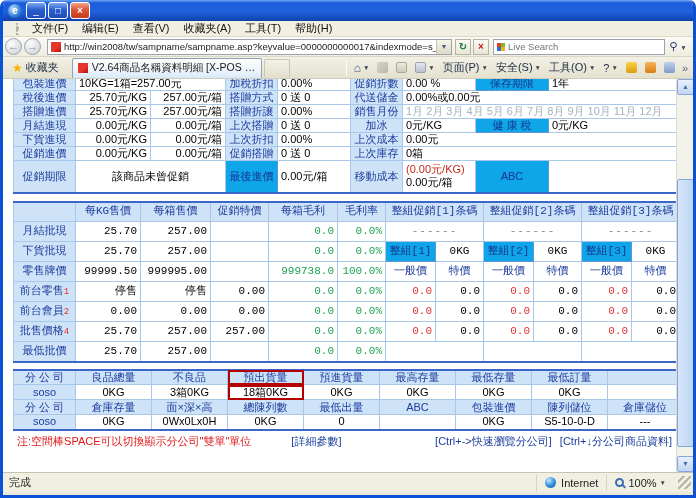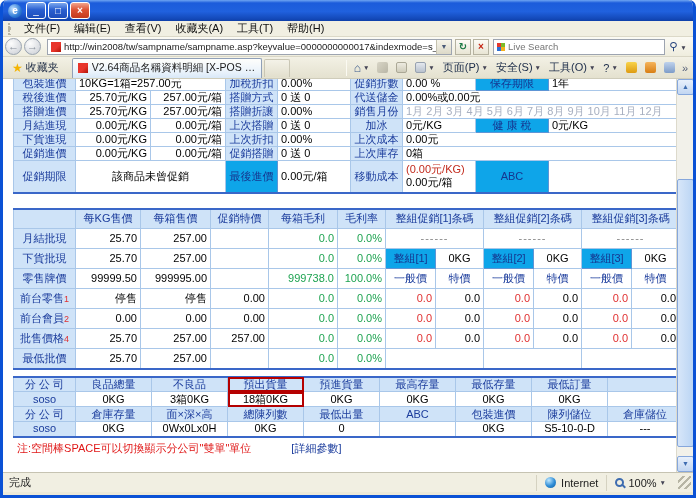--- a/index.html
+++ b/index.html
@@ -13,21 +13,21 @@
   .titlebar .app-icon { width:14px; height:14px; background:radial-gradient(circle at 35% 35%,#BFE0FF,#2E7BD6 60%,#1B4FA0);
     border-radius:50%; color:#fff; font-size:10px; font-weight:bold; text-align:center; line-height:13px; margin-right:4px; flex:0 0 auto; }
   .title-text { color:#fff; font-size:11px; font-weight:bold; text-shadow:1px 1px 1px #0A2E7C;
     white-space:nowrap; overflow:hidden; flex:1 1 auto; }
   .win-btns { display:flex; gap:2px; flex:0 0 auto; }
   .win-btn { width:20px; height:17px; border:1px solid #fff; border-radius:3px; color:#fff; font-size:10px;
     line-height:15px; text-align:center; background:linear-gradient(180deg,#7CA8EE,#2A5FD0 45%,#1D4DBB); }
   .win-btn.close { background:linear-gradient(180deg,#F2A48C,#DD5335 45%,#C43A1D); font-weight:bold; }
 
   
-  .menubar { height:16px; background:#F1EFE2; border-bottom:1px solid #DCD9C8; display:flex; align-items:center; padding-left:1px; }
+  .menubar { height:16px; background:#F1EFE2; border-bottom:1px solid #DCD9C8; display:flex; align-items:center; padding-left:9px; }
   .menubar .grip { width:3px; height:12px; border-left:2px dotted #B7B5A4; margin-right:6px; }
   .menu-item { font-size:11px; color:#111; padding:0 7px; line-height:15px; }
 
   
   .navbar { height:20px; background:linear-gradient(180deg,#FBFAF4,#EFEDDE); display:flex; align-items:center; padding:0 2px; border-bottom:1px solid #D9D6C5; }
   .nav-circle { width:17px; height:17px; border-radius:50%; border:1px solid #9AA4B0;
     background:radial-gradient(circle at 35% 30%,#FDFDFD,#C9CDD4); color:#8A929C; font-size:11px; line-height:15px; text-align:center; margin-right:2px; flex:0 0 auto; }
   .addr-box { flex:1 1 auto; height:16px; background:#fff; border:1px solid #9DA4B0; display:flex; align-items:center; margin:0 3px 0 4px; }
   .favicon { width:10px; height:10px; margin:0 3px; background:linear-gradient(135deg,#E8352B 55%,#B11407); flex:0 0 auto; }
   .addr-input { flex:1 1 auto; border:none; outline:none; font-size:9.5px; color:#222; font-family:"Liberation Sans","DejaVu Sans",sans-serif; height:14px; }
@@ -80,21 +80,21 @@
   .green { color:#1EA351; }
   .redv { color:#E03030; }
   .navyv { color:#1B3C9C; }
   .grayv { color:#A7AFC0; }
   .dashv { color:#888; text-align:center; letter-spacing:1px; }
   .sub { color:#E03030; font-size:9px; }
   .redln1 { color:#C22A1C; }
   .info-tbl { width:669px; margin-top:-4px; border-top:2px solid #3A67C8; border-bottom:2px solid #3A67C8; }
   .info-tbl td { height:14px; }
   .info-tbl tr.tall td { height:32px; }
-  .mid-tbl { width:666px; margin-top:14px; border-top:2px solid #3A67C8; border-bottom:2px solid #3A67C8; }
+  .mid-tbl { width:666px; margin-top:7px; border-top:2px solid #3A67C8; border-bottom:2px solid #3A67C8;font-family:Liberation Mono, monospace; }
   .mid-tbl td { height:20px; }
   .br-tbl { width:669px; margin-top:6px; border-top:2px solid #3A67C8; border-bottom:2px solid #3A67C8; }
   .br-tbl td { height:15px; text-align:center; }
   .hl-red { outline:2px solid #B50000; outline-offset:-2px; }
   .two-line { line-height:13px; white-space:normal; }
   .note-row { display:flex; align-items:center; margin-top:3px; font-size:11px; padding:0 4px; }
   .note-red { color:#E01818; }
   .note-blue { color:#1B3C9C; }
   .note-gap1 { margin-left:40px; }
   .note-right { margin-left:auto; display:flex; gap:8px; }
@@ -482,20 +482,24 @@
           <td class="val ctr">0KG</td>
           <td class="val ctr">S5-10-0-D</td>
           <td class="val ctr">---</td>
         </tr>
       </tbody>
         </table>
 
       <div class="note-row">
         <span class="note-red">注:空間棒SPACE可以切換顯示分公司"雙單"單位</span>
         <span class="note-blue note-gap1">[詳細參數]</span>
+        <span class="note-right">
+          <span class="note-blue">[Ctrl+-&gt;快速瀏覽分公司]</span>
+          <span class="note-blue">[Ctrl+↓分公司商品資料]</span>
+        </span>
       </div>
     </div>
 
     <div class="scrollbar">
       <div class="scr-btn scr-up">▲</div>
       <div class="scr-thumb"></div>
       <div class="scr-btn scr-dn">▼</div>
     </div>
   </div>
 

